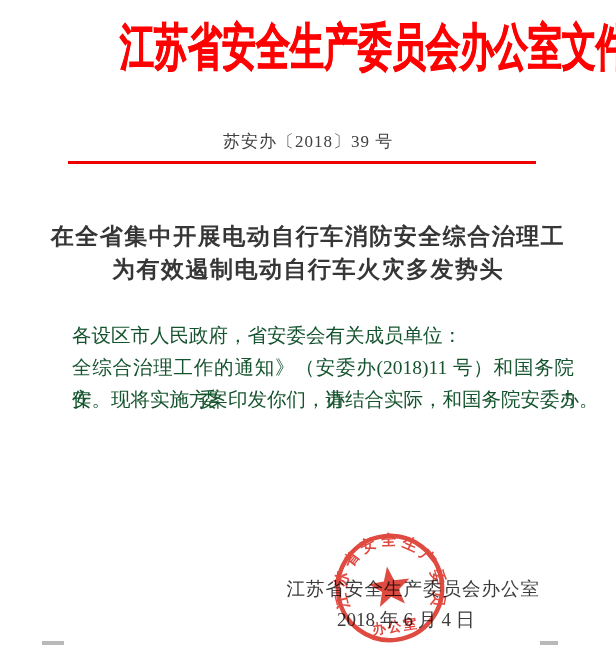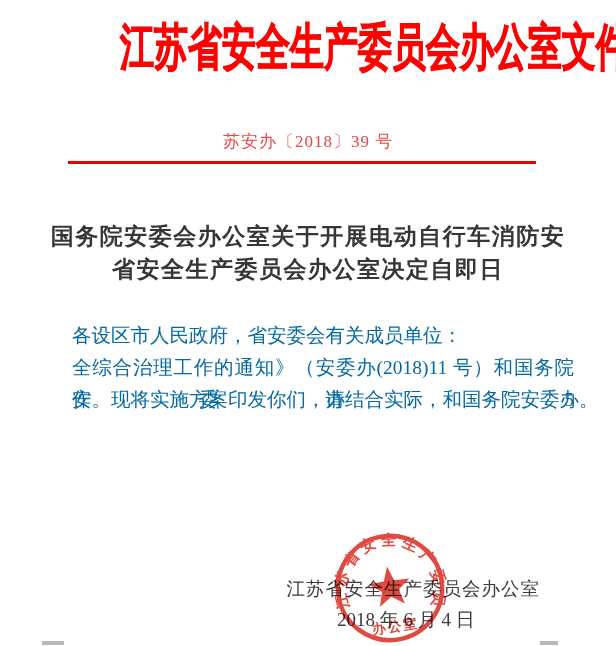--- a/index.html
+++ b/index.html
@@ -12,34 +12,34 @@
     position:absolute; top:20px; left:0; right:0; text-align:center;
     font-family:"Liberation Sans", sans-serif; font-weight:900;
     font-size:50px; line-height:54px; color:#fe0100; white-space:nowrap;
   }
   .masthead .squeeze {
     display:inline-block; transform:scaleX(0.68); transform-origin:center;
     -webkit-text-stroke:1px #fe0100;
   }
   .doc-number {
     position:absolute; top:130px; left:0; right:0; text-align:center;
-    font-size:17px; letter-spacing:1px; color:#ef4444; white-space:nowrap;
+    font-size:17px; letter-spacing:1px; color:#404040; white-space:nowrap;
   }
   .red-line {
     position:absolute; top:161px; left:68px; width:468px; height:3px;
     background:#ee0000;
   }
   .doc-title {
     position:absolute; top:220px; left:0; right:0; text-align:center;
     font-size:23px; font-weight:bold; line-height:33px; letter-spacing:1.5px;
     color:#363636; white-space:nowrap;
   }
   .body-block {
     position:absolute; top:320px; left:72px; width:502px;
-    font-size:19.5px; line-height:32px; color:#0369a1;
+    font-size:19.5px; line-height:32px; color:#14532d;
   }
   .line { height:32px; white-space:nowrap; overflow:visible; }
   .line.justify { text-align:justify; text-align-last:justify; white-space:normal; }
   .line.indent { padding-left:39px; }
   .signature {
     position:absolute; top:576px; right:76px; font-size:18.5px;
     letter-spacing:1px; color:#3c3c3c; white-space:nowrap;
   }
   .sign-date {
     position:absolute; top:607px; left:337px; font-size:19px;
@@ -64,22 +64,22 @@
 
   <div class="masthead">
     <span class="squeeze">江苏省安全生产委员会办公室文件</span>
   </div>
 
   <div class="doc-number">苏安办〔2018〕39 号</div>
 
   <div class="red-line"></div>
 
   <div class="doc-title">
-    <div>国务院安委会办公室关于开展电动自行车消防安</div>
-    <div>省安全生产委员会办公室决定自即日</div>
+    <div>在全省集中开展电动自行车消防安全综合治理工</div>
+    <div>为有效遏制电动自行车火灾多发势头</div>
   </div>
 
   <div class="body-block">
     <div class="line">各设区市人民政府，省安委会有关成员单位：</div>
     <div class="line justify">全综合治理工作的通知》（安委办(2018)11 号）和国务院安委办 5</div>
     <div class="line">作。现将实施方案印发你们，请结合实际，和国务院安委办。</div>
   </div>
 
   <div class="signature">江苏省安全生产委员会办公室</div>
   <div class="sign-date">2018 年 6 月 4 日</div>

